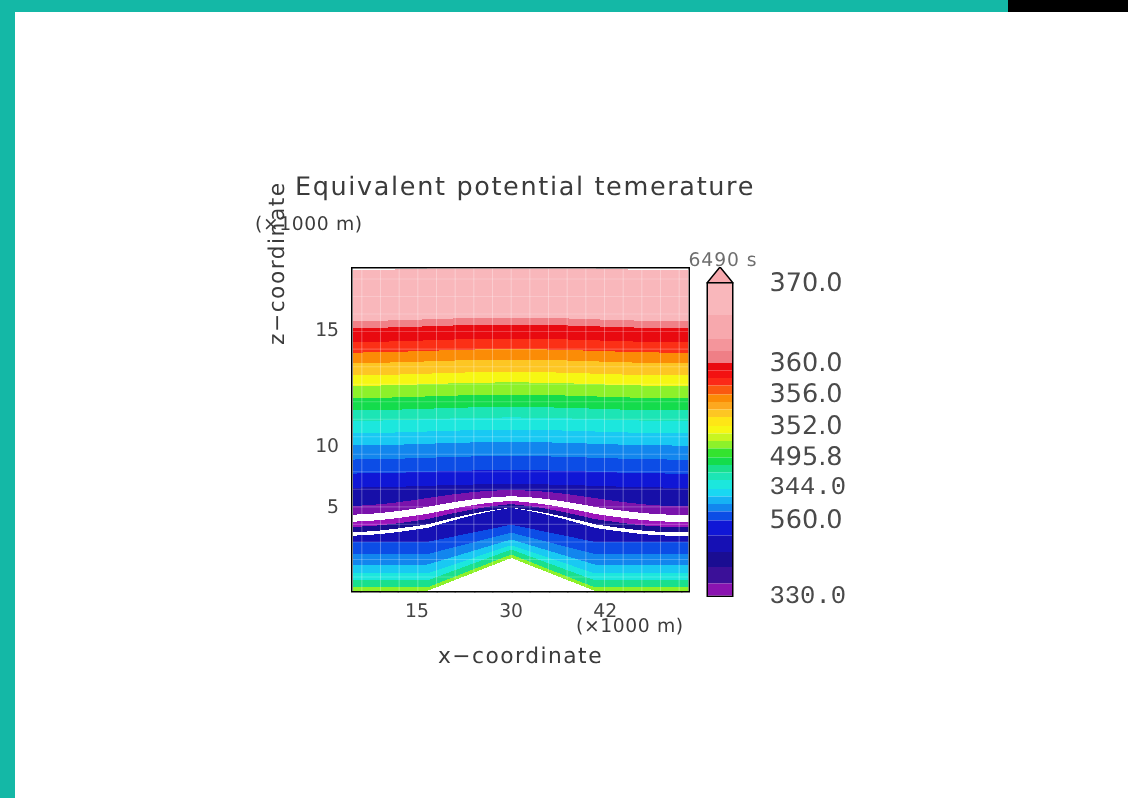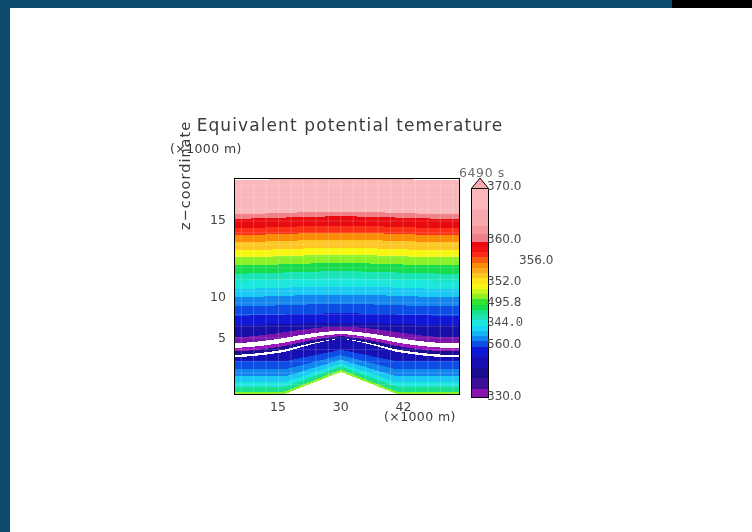--- a/index.html
+++ b/index.html
@@ -11,21 +11,21 @@
     width: 752px;
     height: 532px;
     font-family: "DejaVu Sans", sans-serif;
     overflow: hidden;
   }
   #page {
     position: absolute;
     left: 0; top: 0;
     width: 672px;
     height: 532px;
-    background: #0c4a6e;
+    background: #14b8a6;
   }
   #canvas {
     position: absolute;
     left: 10px;
     top: 8px;
     width: 742px;
     height: 524px;
     background: #ffffff;
   }
 
@@ -135,38 +135,39 @@
     left: 0; top: 10px;
     width: 18px;
     height: 210px;
     border: 1px solid #000000;
     box-sizing: border-box;
     overflow: hidden;
   }
   .cb-band { width: 100%; }
   .cb-lbl {
     position: absolute;
-    left: 477px;
-    font-size: 12px;
+    left: 503px;
+    font-size: 17px;
     color: #4a4a4a;
     white-space: nowrap;
   }
 </style>
 </head>
 <body>
 
 <div id="page">
   <div id="canvas">
 
     <div class="fig-title">Equivalent potential temerature</div>
     <div class="zunit-label">(×1000 m)</div>
     <div class="time-label">6490 s</div>
 
     <div class="yaxis-title">z−coordinate</div>
     <div class="xunit-label">(×1000 m)</div>
+    <div class="xaxis-title">x−coordinate</div>
 
     <div id="ytick-labels">
         <div class="tick-lbl ytick-lbl" style="left: 190px; top: 322.391px;">5</div>
         <div class="tick-lbl ytick-lbl" style="left: 190px; top: 281px;">10</div>
         <div class="tick-lbl ytick-lbl" style="left: 190px; top: 204.457px;">15</div>
       </div>
     <div id="xtick-labels">
         <div class="tick-lbl xtick-lbl" style="left: 252.944px; top: 391px;">15</div>
         <div class="tick-lbl xtick-lbl" style="left: 315.722px; top: 391px;">30</div>
         <div class="tick-lbl xtick-lbl" style="left: 378.5px; top: 391px;">42</div>
@@ -349,22 +350,22 @@
           <div class="cb-band" style="height: 10.5px; background: rgb(16, 23, 214);"></div>
           <div class="cb-band" style="height: 10.5px; background: rgb(22, 16, 180);"></div>
           <div class="cb-band" style="height: 10.5px; background: rgb(26, 13, 146);"></div>
           <div class="cb-band" style="height: 10.5px; background: rgb(59, 16, 152);"></div>
           <div class="cb-band" style="height: 10.5px; background: rgb(138, 19, 176);"></div>
         </div>
     </div>
     <div id="cb-labels">
         <div class="cb-lbl" style="top: 171px;">370.0</div>
         <div class="cb-lbl" style="top: 223.5px;">360.0</div>
-        <div class="cb-lbl" style="top: 244.5px; margin-left: 32px;">356.0</div>
+        <div class="cb-lbl" style="top: 244.5px;">356.0</div>
         <div class="cb-lbl" style="top: 265.5px;">352.0</div>
         <div class="cb-lbl" style="top: 286.5px;">495.8</div>
         <div class="cb-lbl" style="top: 307.5px; font-family: Liberation Mono, monospace;">344.0</div>
         <div class="cb-lbl" style="top: 328.5px;">560.0</div>
-        <div class="cb-lbl" style="top: 381px;">330.0</div>
+        <div class="cb-lbl" style="top: 381px; font-family: Liberation Mono, monospace;">330.0</div>
       </div>
 
   </div>
 </div>
 
 </body></html>

